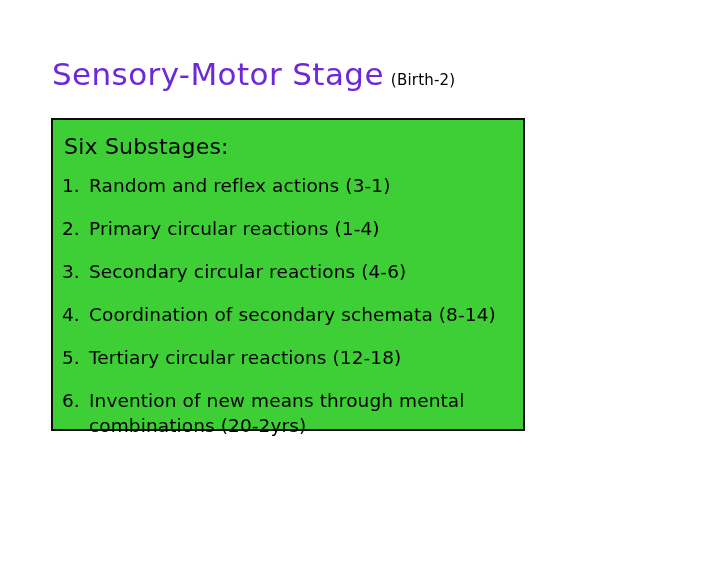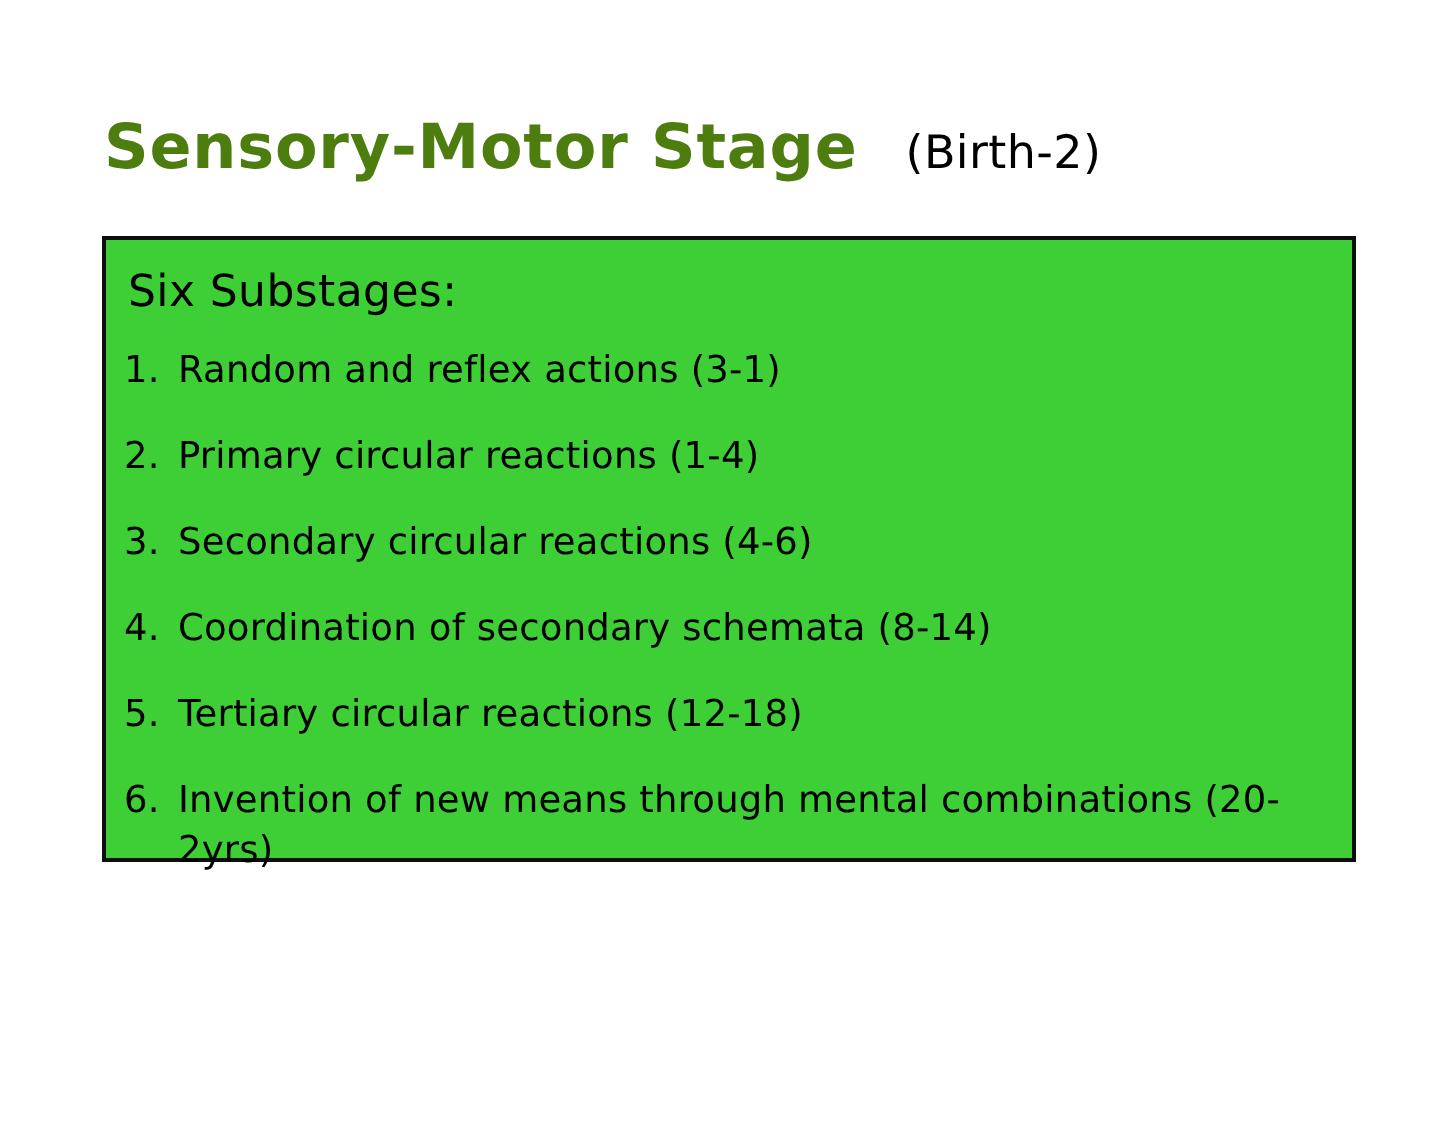--- a/index.html
+++ b/index.html
@@ -22,38 +22,38 @@
   #title-block {
     position: absolute;
     left: 52px;
     top: 59px;
     white-space: nowrap;
     line-height: 1;
   }
   #title-main {
     font-family: "DejaVu Sans", sans-serif;
     font-size: 31px;
-    font-weight: 700;
-    color: #4d7c0f;
+    font-weight: 400;
+    color: #6d28d9;
     letter-spacing: 0.4px;
   }
   #title-sub {
     font-family: "DejaVu Sans", sans-serif;
-    font-size: 23px;
+    font-size: 15px;
     font-weight: 400;
     color: #000000;
     letter-spacing: 0.2px;
-    margin-left: 24px;
+    margin-left: 7px;
   }
   
   #content-box {
     position: absolute;
     left: 51px;
     top: 118px;
-    width: 627px;
+    width: 474px;
     height: 313px;
     background: #3ECE35;
     border: 2px solid #0d0d0d;
     box-sizing: border-box;
   }
   #box-heading {
     position: absolute;
     left: 11px;
     top: 15px;
     font-family: "DejaVu Sans", sans-serif;

